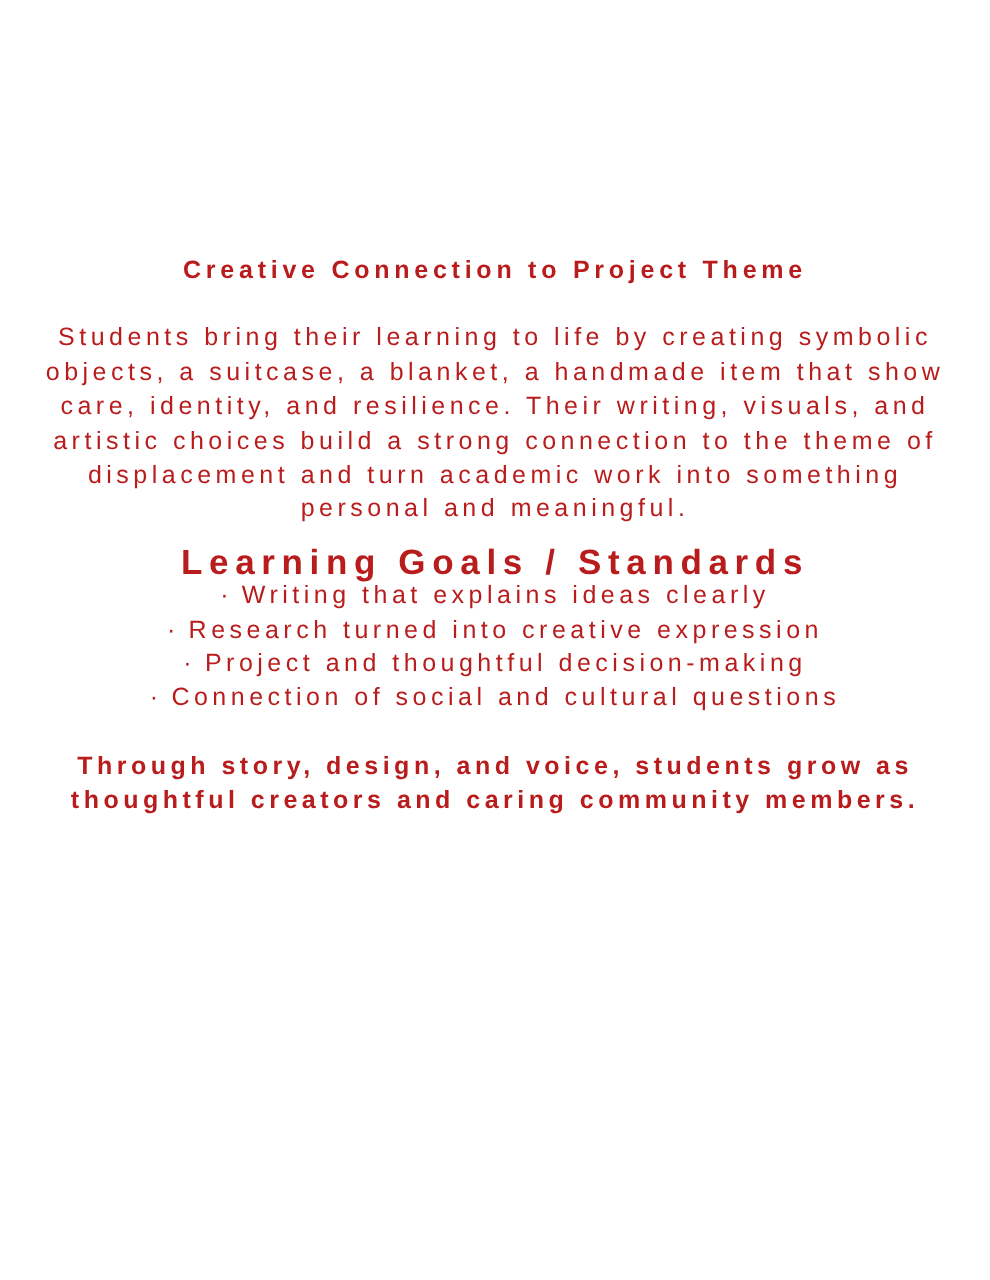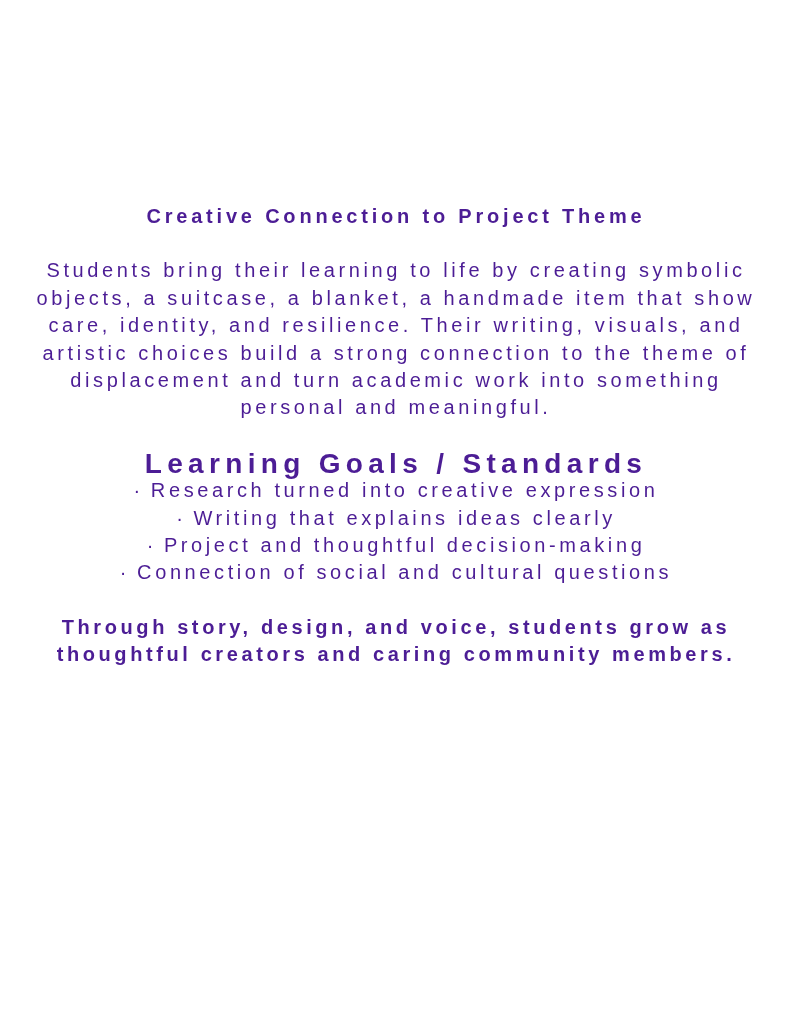--- a/index.html
+++ b/index.html
@@ -7,40 +7,40 @@
     padding: 0;
     background: #ffffff;
   }
   .page {
     position: relative;
     width: 792px;
     height: 1024px;
     background: #ffffff;
     overflow: hidden;
     font-family: "Liberation Sans", "DejaVu Sans", sans-serif;
-    color: #4c1d95;
+    color: #b91c1c;
     box-sizing: border-box;
     padding-top: 203px;
   }
   .content {
     width: 724px;
     margin: 0 auto;
     text-align: center;
     font-size: 20px;
     line-height: 27.4px;
     letter-spacing: 0.18em;
   }
   .doc-title {
     font-size: 20px;
     font-weight: bold;
     letter-spacing: 0.19em;
     margin: 0 0 27px 0;
   }
   .intro-paragraph {
-    margin: 0 0 28px 0;
+    margin: 0 0 14px 0;
   }
   .goals-heading {
     font-size: 28px;
     font-weight: bold;
     letter-spacing: 0.19em;
     margin: 0;
   }
   .goals-list {
     list-style: none;
     margin: 0 0 27px 0;
@@ -64,22 +64,22 @@
 <div class="page">
   <div class="content">
 
     <h1 class="doc-title">Creative Connection to Project Theme</h1>
 
     <p class="intro-paragraph">Students bring their learning to life by creating symbolic objects, a suitcase, a blanket, a handmade item that show care, identity, and resilience. Their writing, visuals, and artistic choices build a strong connection to the theme of displacement and turn academic work into something personal and meaningful.</p>
 
     <h2 class="goals-heading">Learning Goals / Standards</h2>
 
     <ul class="goals-list">
+      <li><span class="bullet">·</span><span>Writing that explains ideas clearly</span></li>
       <li><span class="bullet">·</span><span>Research turned into creative expression</span></li>
-      <li><span class="bullet">·</span><span>Writing that explains ideas clearly</span></li>
       <li><span class="bullet">·</span><span>Project and thoughtful decision-making</span></li>
       <li><span class="bullet">·</span><span>Connection of social and cultural questions</span></li>
     </ul>
 
     <p class="closing-paragraph">Through story, design, and voice, students grow as thoughtful creators and caring community members.</p>
 
   </div>
 </div>
 
 </body></html>

